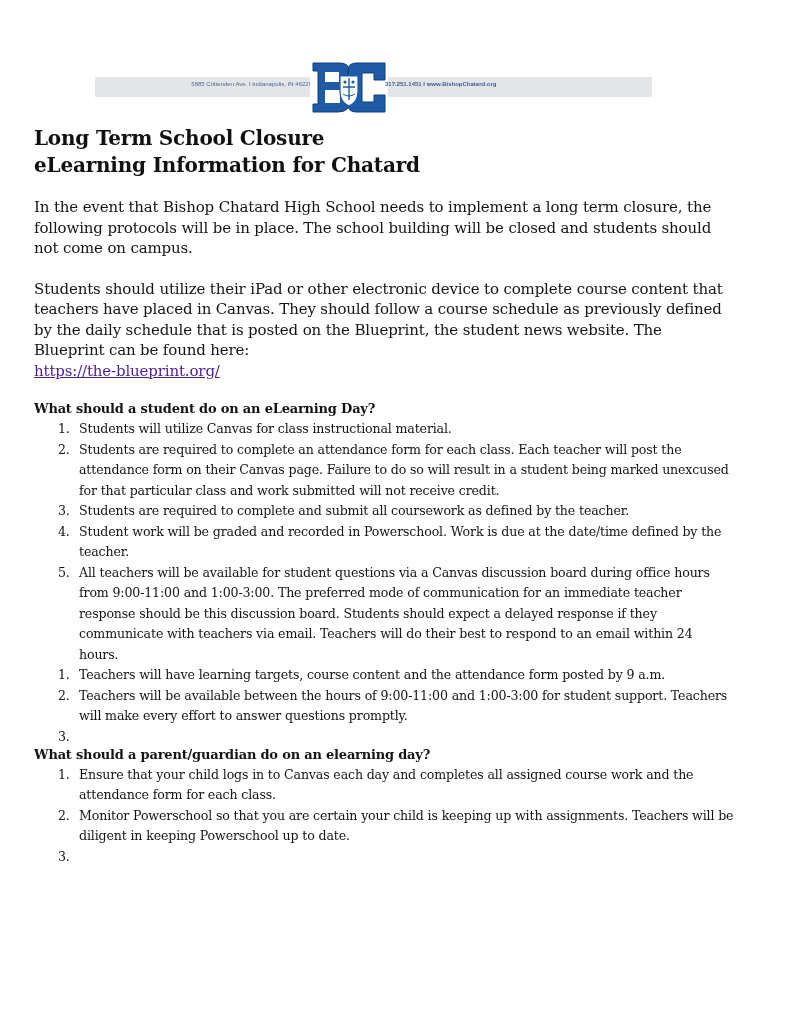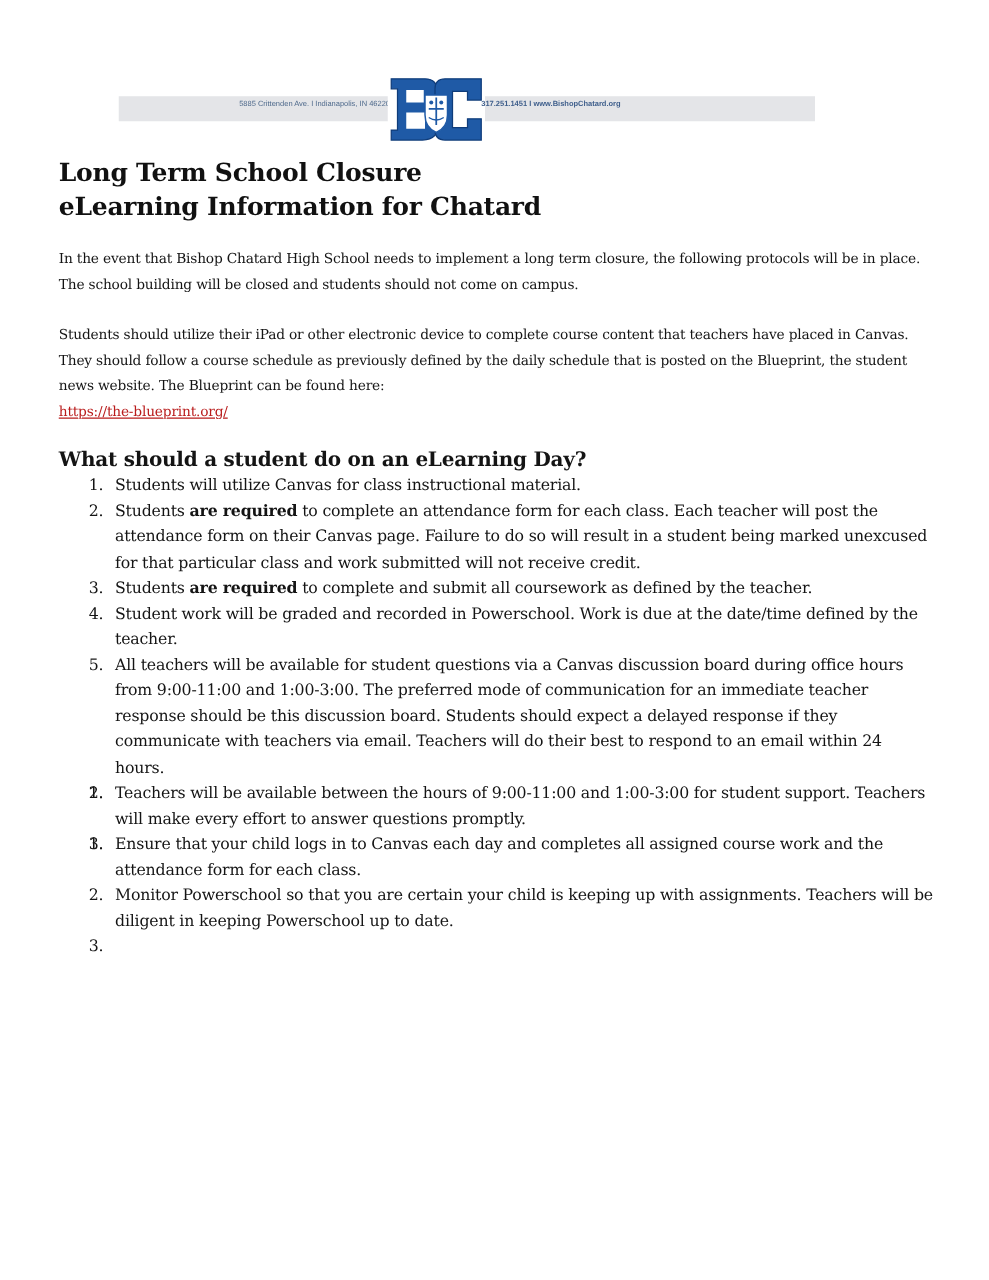--- a/index.html
+++ b/index.html
@@ -7,31 +7,31 @@
          font-family: "DejaVu Serif", "Liberation Serif", serif; color: #141414; }
 
   .letterhead { position: absolute; left: 95px; top: 60px; width: 557px; height: 55px; }
   .lh-bar { position: absolute; left: 0; top: 17px; width: 557px; height: 20px; background: #e4e5e8; }
   .lh-addr { position: absolute; right: 340px; top: 21px; font-family: "Liberation Sans", sans-serif;
              font-size: 6px; color: #4f6a8c; white-space: nowrap; }
   .lh-contact { position: absolute; left: 290px; top: 21px; font-family: "Liberation Sans", sans-serif;
                 font-size: 6px; font-weight: bold; color: #3f5f8c; white-space: nowrap; }
   .lh-logo { position: absolute; left: 215px; top: 0; width: 78px; height: 55px; }
 
-  .content { position: absolute; left: 47px; top: 125px; width: 700px; }
+  .content { position: absolute; left: 34px; top: 125px; width: 700px; }
   h1 { margin: 0; font-size: 20px; line-height: 27px; font-weight: bold; color: #111; letter-spacing: -0.2px; }
-  p { margin: 0; font-size: 11px; line-height: 20.5px; letter-spacing: -0.15px; }
+  p { margin: 0; font-size: 15px; line-height: 20.5px; letter-spacing: -0.15px; }
   .intro { margin-top: 18px; }
   .gap { margin-top: 20px; }
-  a.link { color: #b91c1c; text-decoration: underline; }
-  h2 { margin: 0; margin-top: 18px; font-size: 16px; line-height: 20px; font-weight: bold; letter-spacing: -0.2px; }
+  a.link { color: #4c1d95; text-decoration: underline; }
+  h2 { margin: 0; margin-top: 18px; font-size: 13px; line-height: 20px; font-weight: bold; letter-spacing: -0.2px; }
   ol { margin: 0; padding: 0; list-style: none; }
   ol li { position: relative; padding-left: 45px; font-size: 12.6px; line-height: 20.5px; letter-spacing: -0.15px; }
   ol li .num { position: absolute; left: 24px; top: 0; }
-  b.req { font-weight: bold; }
+  b.req { font-weight: normal; }
 </style>
 </head>
 <body>
 
 <div class="letterhead">
   <div class="lh-bar"></div>
   <span class="lh-addr">5885 Crittenden Ave.  I  Indianapolis, IN 46220</span>
   <svg class="lh-logo" viewBox="0 0 78 55">
     <rect x="0" y="0" width="78" height="55" fill="#ffffff"></rect>
 
@@ -68,26 +68,27 @@
         <ol>
           <li><span class="num">1.</span><span>Students will utilize Canvas for class instructional material.</span></li>
           <li><span class="num">2.</span><span>Students </span><b class="req">are required</b><span> to complete an attendance form for each class. Each teacher will post the attendance form on their Canvas page. Failure to do so will result in a student being marked unexcused for that particular class and work submitted will not receive credit.</span></li>
           <li><span class="num">3.</span><span>Students </span><b class="req">are required</b><span> to complete and submit all coursework as defined by the teacher.</span></li>
           <li><span class="num">4.</span><span>Student work will be graded and recorded in Powerschool.  Work is due at the date/time defined by the teacher.</span></li>
           <li><span class="num">5.</span><span>All teachers will be available for student questions via a Canvas discussion board during office hours from 9:00-11:00 and 1:00-3:00. The preferred mode of communication for an immediate teacher response should be this discussion board.  Students should expect a delayed response if they communicate with teachers via email. Teachers will do their best to respond to an email within 24 hours.</span></li>
         </ol>
       </div>
       <div>
         <ol>
-          <li><span class="num">1.</span></li>
+          <li><span class="num">1.</span><span>Teachers will have learning targets, course content and the attendance form posted by 9 a.m.</span></li>
           <li><span class="num">2.</span><span>Teachers will be available between the hours of 9:00-11:00 and 1:00-3:00 for student support. Teachers will make every effort to answer questions promptly.</span></li>
           <li><span class="num">3.</span></li>
         </ol>
       </div>
       <div>
+        <h2>What should a parent/guardian do on an elearning day?</h2>
         <ol>
           <li><span class="num">1.</span><span>Ensure that your child logs in to Canvas each day and completes all assigned course work and the attendance form for each class.</span></li>
           <li><span class="num">2.</span><span>Monitor Powerschool so that you are certain your child is keeping up with assignments. Teachers will be diligent in keeping Powerschool up to date.</span></li>
           <li><span class="num">3.</span></li>
         </ol>
       </div>
     </div>
 </div>
 
 </body></html>

